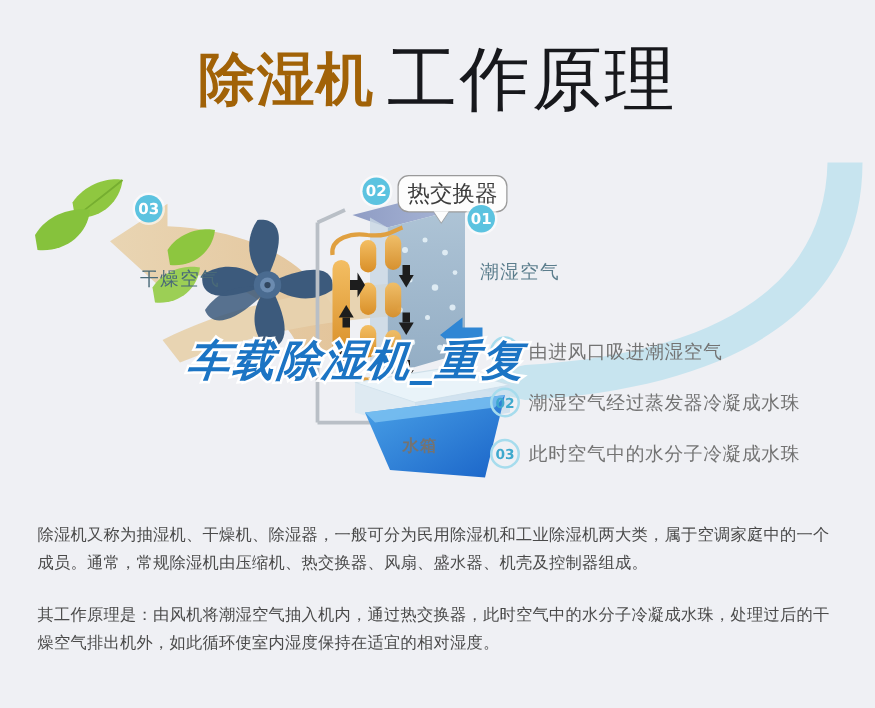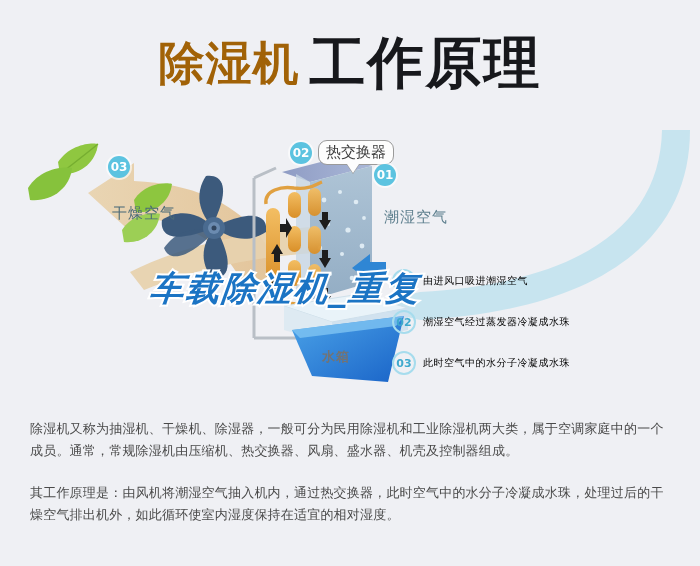--- a/index.html
+++ b/index.html
@@ -14,41 +14,41 @@
   
   .title-wrap{
     position:absolute;left:0;top:26px;width:700px;
     text-align:center;white-space:nowrap;
   }
   .title-a{
     font-size:46px;font-weight:bold;color:#a16207;
     letter-spacing:1px;vertical-align:middle;
   }
   .title-b{
-    font-size:56px;font-weight:bold;color:#17181c;
+    font-size:56px;font-weight:normal;color:#17181c;
     letter-spacing:2px;vertical-align:middle;margin-left:10px;
   }
 
   
   .stage{position:absolute;left:0;top:120px;width:700px;height:290px;}
   .tank-label{
     position:absolute;left:322px;top:228px;
     font-size:13px;color:#737373;font-weight:bold;letter-spacing:1px;
   }
 
   
   .num-chip{
     position:absolute;width:22px;height:22px;border-radius:50%;
     background:#5cc3e0;color:#fff;font-size:12px;font-weight:bold;
     display:flex;align-items:center;justify-content:center;
     box-shadow:0 0 0 2px rgba(255,255,255,.6);
   }
   .bubble{
     position:absolute;background:#fdfdfd;border:1.6px solid #9a9a9a;
-    border-radius:9px;padding:2px 7px;font-size:15px;color:#3c3c3c;
+    border-radius:9px;padding:2px 7px;font-size:18px;color:#3c3c3c;
     white-space:nowrap;
   }
   .bubble:after{
     content:"";position:absolute;left:28px;bottom:-9px;
     width:0;height:0;border-left:6px solid transparent;
     border-right:6px solid transparent;border-top:9px solid #fdfdfd;
     filter:drop-shadow(0 1px 0 #9a9a9a);
   }
   .cap{
     position:absolute;font-size:15px;color:#3d4a57;white-space:nowrap;
@@ -61,21 +61,21 @@
     display:flex;align-items:center;height:30px;margin-bottom:11px;
   }
   .step .sn{
     width:20px;height:20px;border-radius:50%;
     border:2.5px solid #a6dced;color:#3fa9cd;
     font-size:11px;font-weight:bold;
     display:flex;align-items:center;justify-content:center;
     flex:0 0 auto;margin-right:7px;
   }
   .step .st{
-    font-size:10px;color:#000000;white-space:nowrap;letter-spacing:.5px;
+    font-size:15px;color:#737373;white-space:nowrap;letter-spacing:.5px;
   }
 
   
   .watermark{
     position:absolute;left:150px;top:266px;
     font-size:34px;font-weight:bold;letter-spacing:2px;
     color:#1b74c4;
     -webkit-text-stroke:4px #ffffff;
     paint-order:stroke fill;
     white-space:nowrap;z-index:40;
@@ -240,21 +240,21 @@
       <polygon points="16,16 92,4 140,18 64,32" fill="#e9f3f9" stroke="#cfe0ea" stroke-width="1"></polygon>
       <polygon points="16,16 16,40 64,54 64,32" fill="#dbe9f2" opacity=".9"></polygon>
       <polygon points="64,32 140,18 140,40 64,54" fill="#cde0ee" opacity=".9"></polygon>
 
       <polygon points="24,40 136,26 120,92 44,86" fill="url(#tk)"></polygon>
       <polygon points="24,40 136,26 128,36 32,48" fill="#7fc4f2" opacity=".8"></polygon>
     </svg>
     <div class="tank-label">水箱</div>
 
     <div class="num-chip" style="left:108px;top:36px;">03</div>
-    <div class="cap" style="left:112px;top:84px;color:#4a6a78;">干燥空气</div>
+    <div class="cap" style="left:112px;top:94px;color:#4a6a78;">干燥空气</div>
 
     <div class="num-chip" style="left:290px;top:22px;">02</div>
     <div class="bubble" style="left:318px;top:20px;">热交换器</div>
 
     <div class="num-chip" style="left:374px;top:44px;">01</div>
     <div class="cap" style="left:384px;top:88px;color:#5b7d8c;">潮湿空气</div>
 
   </div>
 
   <div class="steps">

